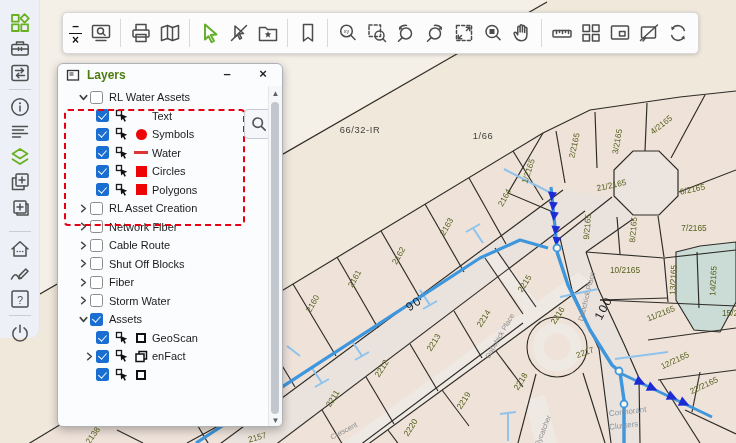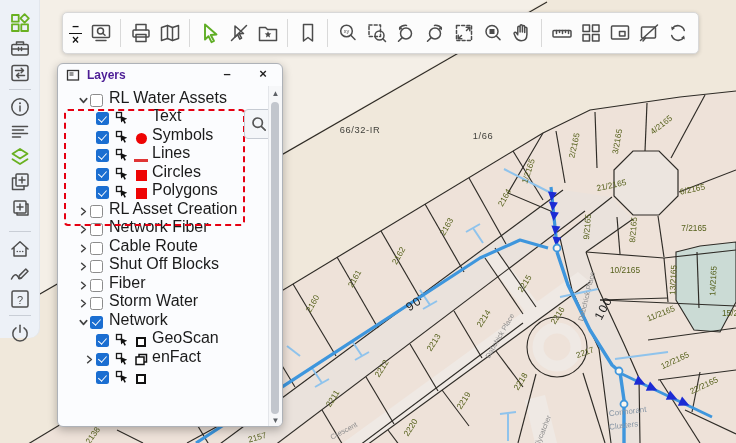--- a/index.html
+++ b/index.html
@@ -29,27 +29,27 @@
   .tb-btn svg{stroke:#4c4c4c;fill:none;stroke-width:1.5;stroke-linecap:round;stroke-linejoin:round;}
   .tb-btn.active svg{stroke:#5fae25;stroke-width:1.9;}
   .tb-div{width:1px;height:28px;background:#d9d9d9;margin:0 5px;}
 
   
   #panel{position:absolute;left:57px;top:63px;width:226px;height:364px;background:#fbfcfe;
          border:1px solid #aeb2b8;border-radius:6px;box-shadow:0 3px 10px rgba(0,0,0,.28);
          overflow:hidden;z-index:5;box-sizing:border-box;}
   .p-title{height:22px;display:flex;align-items:center;padding:0 8px;position:relative;}
   .p-title .t-icon{margin-right:7px;display:flex;}
-  .p-title .t-label{font-size:12px;font-weight:700;color:#4c1d95;}
+  .p-title .t-label{font-size:12px;font-weight:700;color:#4d7c0f;}
   .p-ctl{position:absolute;top:1px;width:18px;height:18px;border:none;background:none;
          font:700 13px/18px "Liberation Sans",sans-serif;color:#222;cursor:pointer;padding:0;}
   .p-min{right:46px;} .p-close{right:10px;}
   .p-body{position:relative;height:342px;}
   #tree{position:absolute;left:0;top:2px;right:13px;}
-  .row{height:18.5px;display:flex;align-items:flex-end;font-size:16px;color:#1b1b1b;cursor:pointer;}
+  .row{height:18.5px;display:flex;align-items:center;font-size:11px;color:#1b1b1b;cursor:pointer;}
   .row .chev{width:14px;display:flex;justify-content:center;flex:0 0 auto;}
   .row .cb{width:13px;height:13px;border-radius:2.5px;flex:0 0 auto;margin-right:6px;position:relative;box-sizing:border-box;}
   .cb.on{background:#1b6ed1;}
   .cb.on::after{content:"";position:absolute;left:4px;top:1.5px;width:3.5px;height:7px;
       border:solid #fff;border-width:0 1.8px 1.8px 0;transform:rotate(42deg);}
   .cb.off{background:#fff;border:1px solid #8c8c8c;}
   .row.lvl0{padding-left:18px;}
   .row.lvl1{padding-left:24px;}
   .cursor-ic{width:15px;height:14px;flex:0 0 auto;margin-right:3px;display:flex;}
   .sym{width:16px;flex:0 0 auto;margin-right:3px;display:flex;align-items:center;justify-content:center;}
@@ -519,21 +519,21 @@
             <span class="cb on"></span>
             <span class="cursor-ic">
               <svg width="15" height="14" viewBox="0 0 14 14">
                 <rect x="1" y="1.5" width="5" height="5" fill="none" stroke="#1a1a1a" stroke-width="1.3"></rect>
                 <path d="M5 5 L11.8 7.8 8.9 9 10.4 12 9 12.8 7.5 9.8 5.6 11.6 Z" fill="#111"></path>
               </svg>
             </span>
             <span class="sym">
               <span class="red-line"></span>
             </span>
-            <span class="lab">Lines</span>
+            <span class="lab">Water</span>
           </div>
           <div class="row lvl1">
             <span class="chev"></span>
             <span class="cb on"></span>
             <span class="cursor-ic">
               <svg width="15" height="14" viewBox="0 0 14 14">
                 <rect x="1" y="1.5" width="5" height="5" fill="none" stroke="#1a1a1a" stroke-width="1.3"></rect>
                 <path d="M5 5 L11.8 7.8 8.9 9 10.4 12 9 12.8 7.5 9.8 5.6 11.6 Z" fill="#111"></path>
               </svg>
             </span>
@@ -610,21 +610,21 @@
             <span class="cb off"></span>
             <span class="lab">Storm Water</span>
           </div>
           <div class="row lvl0">
             <span class="chev">
               <svg width="13" height="13" viewBox="0 0 14 14">
                 <path d="M3.5 5 7 9 10.5 5" stroke="#444" stroke-width="1.7" fill="none" stroke-linecap="round" stroke-linejoin="round"></path>
               </svg>
             </span>
             <span class="cb on"></span>
-            <span class="lab">Network</span>
+            <span class="lab">Assets</span>
           </div>
           <div class="row lvl1">
             <span class="chev"></span>
             <span class="cb on"></span>
             <span class="cursor-ic">
               <svg width="15" height="14" viewBox="0 0 14 14">
                 <rect x="1" y="1.5" width="5" height="5" fill="none" stroke="#1a1a1a" stroke-width="1.3"></rect>
                 <path d="M5 5 L11.8 7.8 8.9 9 10.4 12 9 12.8 7.5 9.8 5.6 11.6 Z" fill="#111"></path>
               </svg>
             </span>

